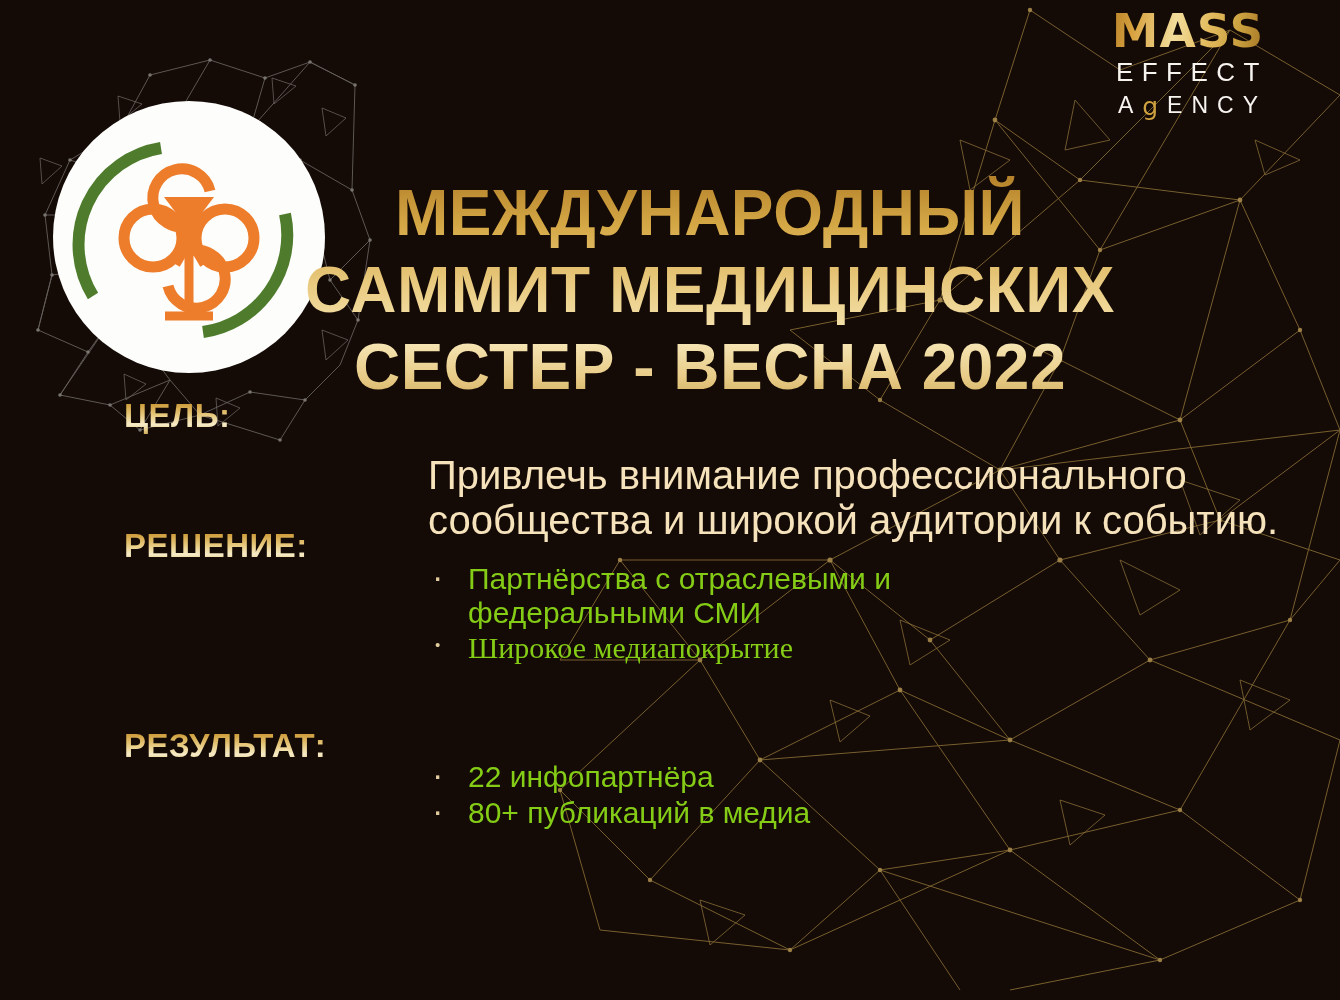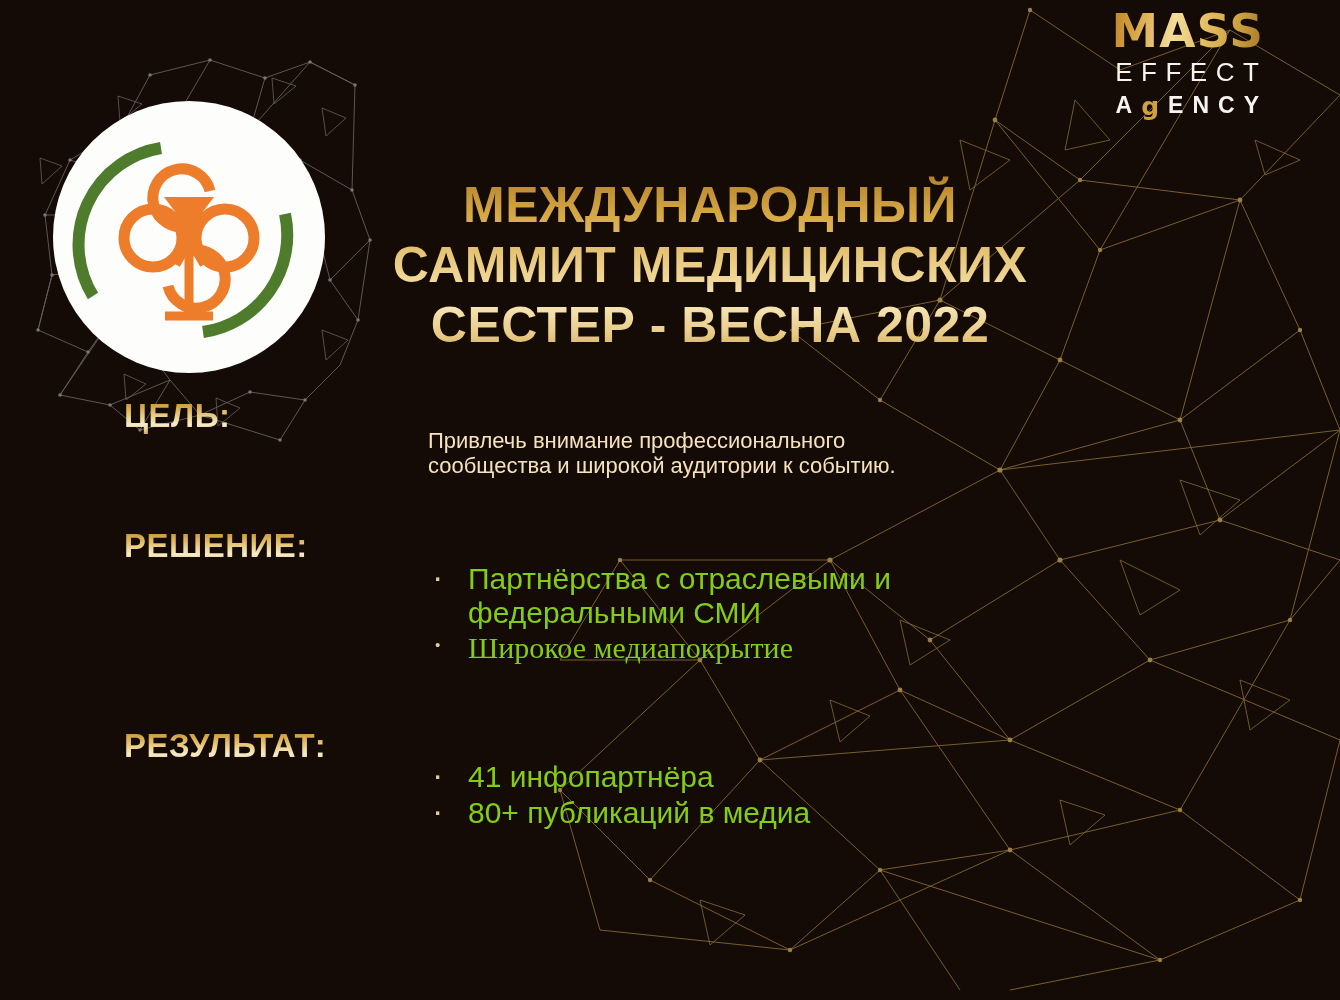--- a/index.html
+++ b/index.html
@@ -45,21 +45,21 @@
     font-size:26px;
     font-weight:400;
     letter-spacing:8.5px;
     color:#f7f4ef;
     font-family:"Liberation Sans", sans-serif;
     text-indent:8px;
   }
   .agency-agency {
     margin-top:7px;
     font-size:23px;
-    font-weight:700;
+    font-weight:400;
     letter-spacing:9px;
     color:#f7f4ef;
     font-family:"Liberation Sans", sans-serif;
     text-indent:9px;
   }
   .agency-agency .g-gold {
     color:#cfa13f;
     font-family:"DejaVu Sans", sans-serif;
     font-size:25px;
     position:relative;
@@ -79,21 +79,21 @@
     background:#fdfdfb;
   }
   .badge-mark { position:absolute; inset:0; }
 
   
   .title {
     position:absolute;
     left:300px; top:175px;
     width:820px;
     text-align:center;
-    font-size:50px;
+    font-size:64px;
     font-weight:700;
     line-height:1.2;
     letter-spacing:0.5px;
     z-index:6;
     font-family:"Liberation Sans", sans-serif;
     background:linear-gradient(180deg,#b4812a 0%,#d5a846 22%,#ecd08a 52%,#f6e6b6 72%,#e8cb87 88%,#cdaa58 100%);
     -webkit-background-clip:text;
     background-clip:text;
     color:transparent;
     white-space:pre-line;
@@ -115,26 +115,27 @@
     white-space:nowrap;
   }
   #label-goal   { top:397px; }
   #label-sol    { top:527px; }
   #label-res    { top:727px; }
 
   .body-text {
     position:absolute;
     left:428px;
     color:#f6e3bc;
-    font-size:22px;
+    font-size:40px;
     line-height:1.12;
     z-index:6;
     font-weight:400;
     font-family:"Liberation Sans", sans-serif;
     white-space:pre-line;
+    margin-top:24px;
   }
   #goal-text { top:429px; width:870px; }
 
   .bullets {
     position:absolute;
     left:428px;
     z-index:6;
     list-style:none;
   }
   .bullets li {
@@ -364,17 +365,17 @@
 
   <div class="sec-label" id="label-sol">РЕШЕНИЕ:</div>
   <ul class="bullets" id="sol-bullets">
     <li style="white-space: pre-line;">Партнёрства с отраслевыми и
 федеральными СМИ</li>
     <li style="white-space: pre-line; font-family: Liberation Serif, serif;">Широкое медиапокрытие</li>
   </ul>
 
   <div class="sec-label" id="label-res">РЕЗУЛЬТАТ:</div>
   <ul class="bullets" id="res-bullets">
-    <li style="white-space: pre-line;">41 инфопартнёра</li>
+    <li style="white-space: pre-line;">22 инфопартнёра</li>
     <li style="white-space: pre-line;">80+ публикаций в медиа</li>
   </ul>
 
 </div>
 
 </body></html>

